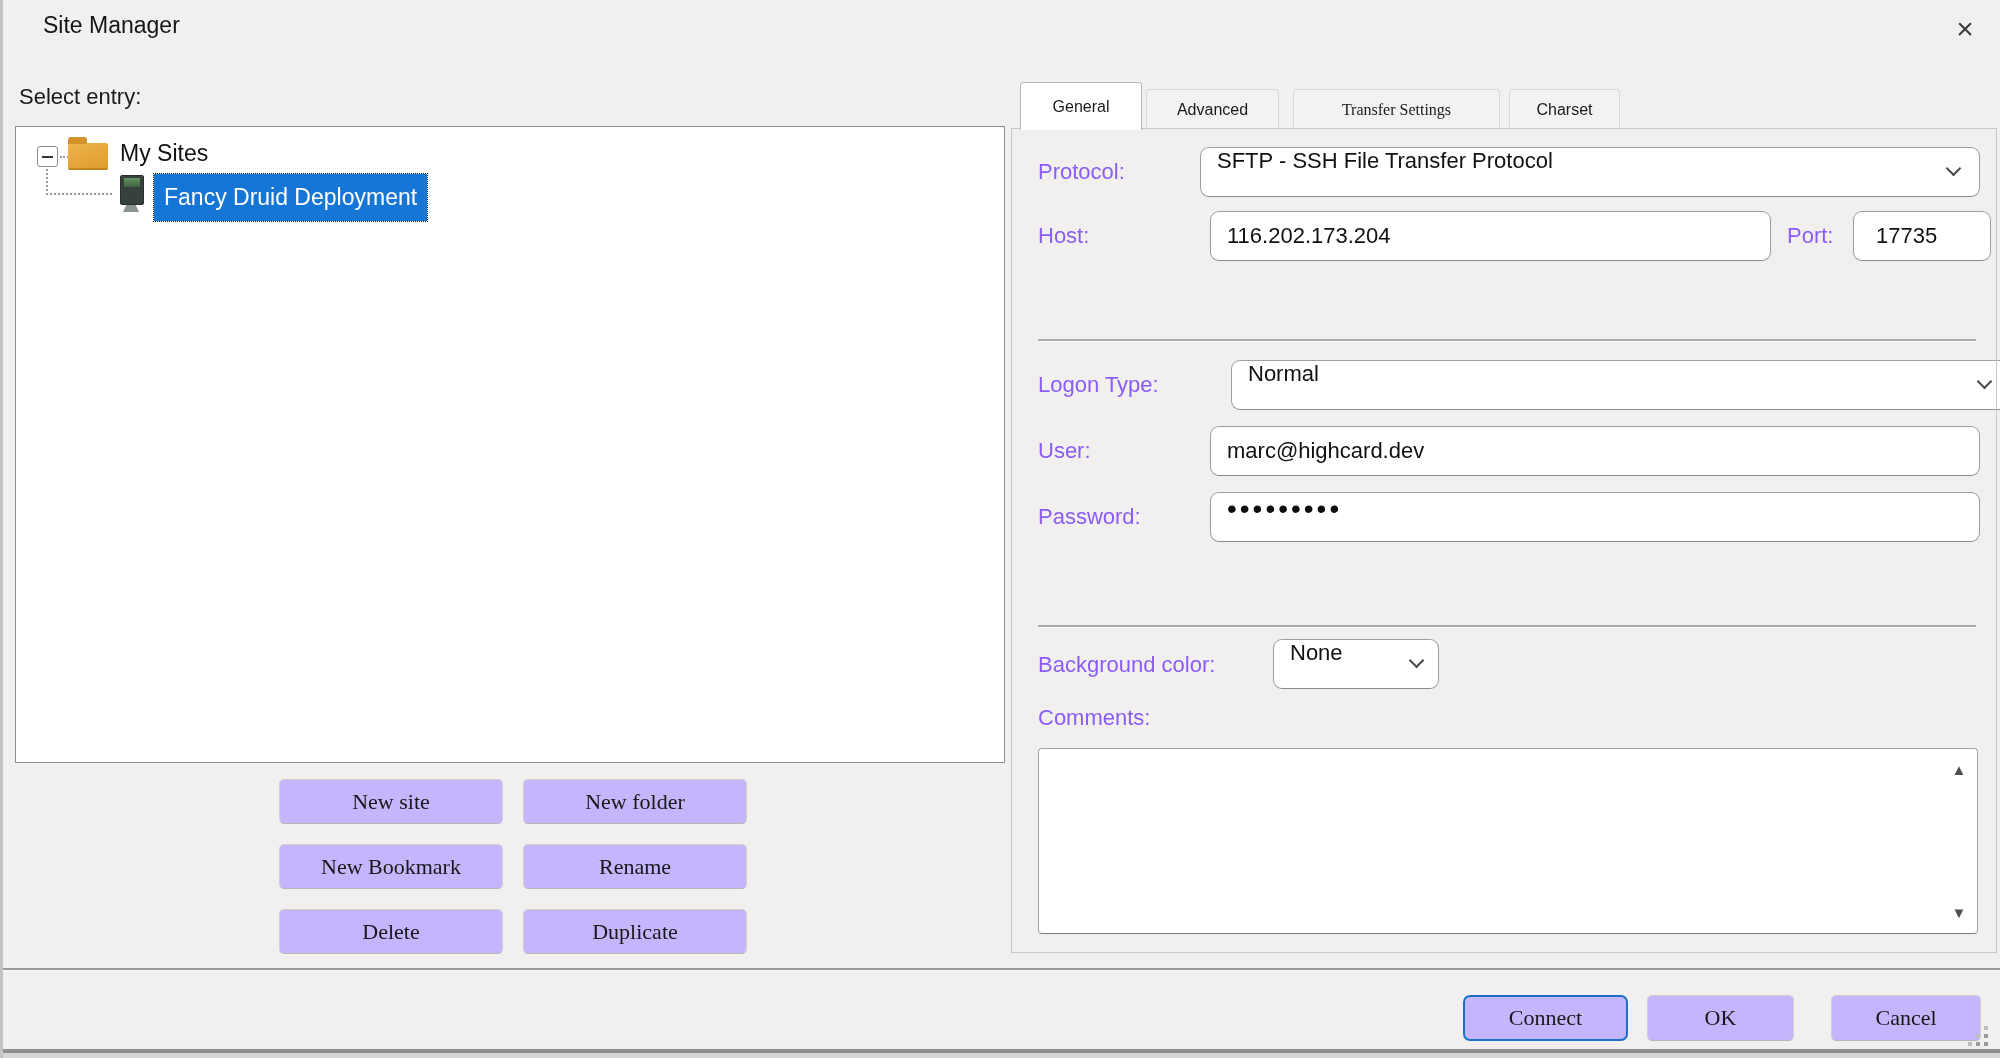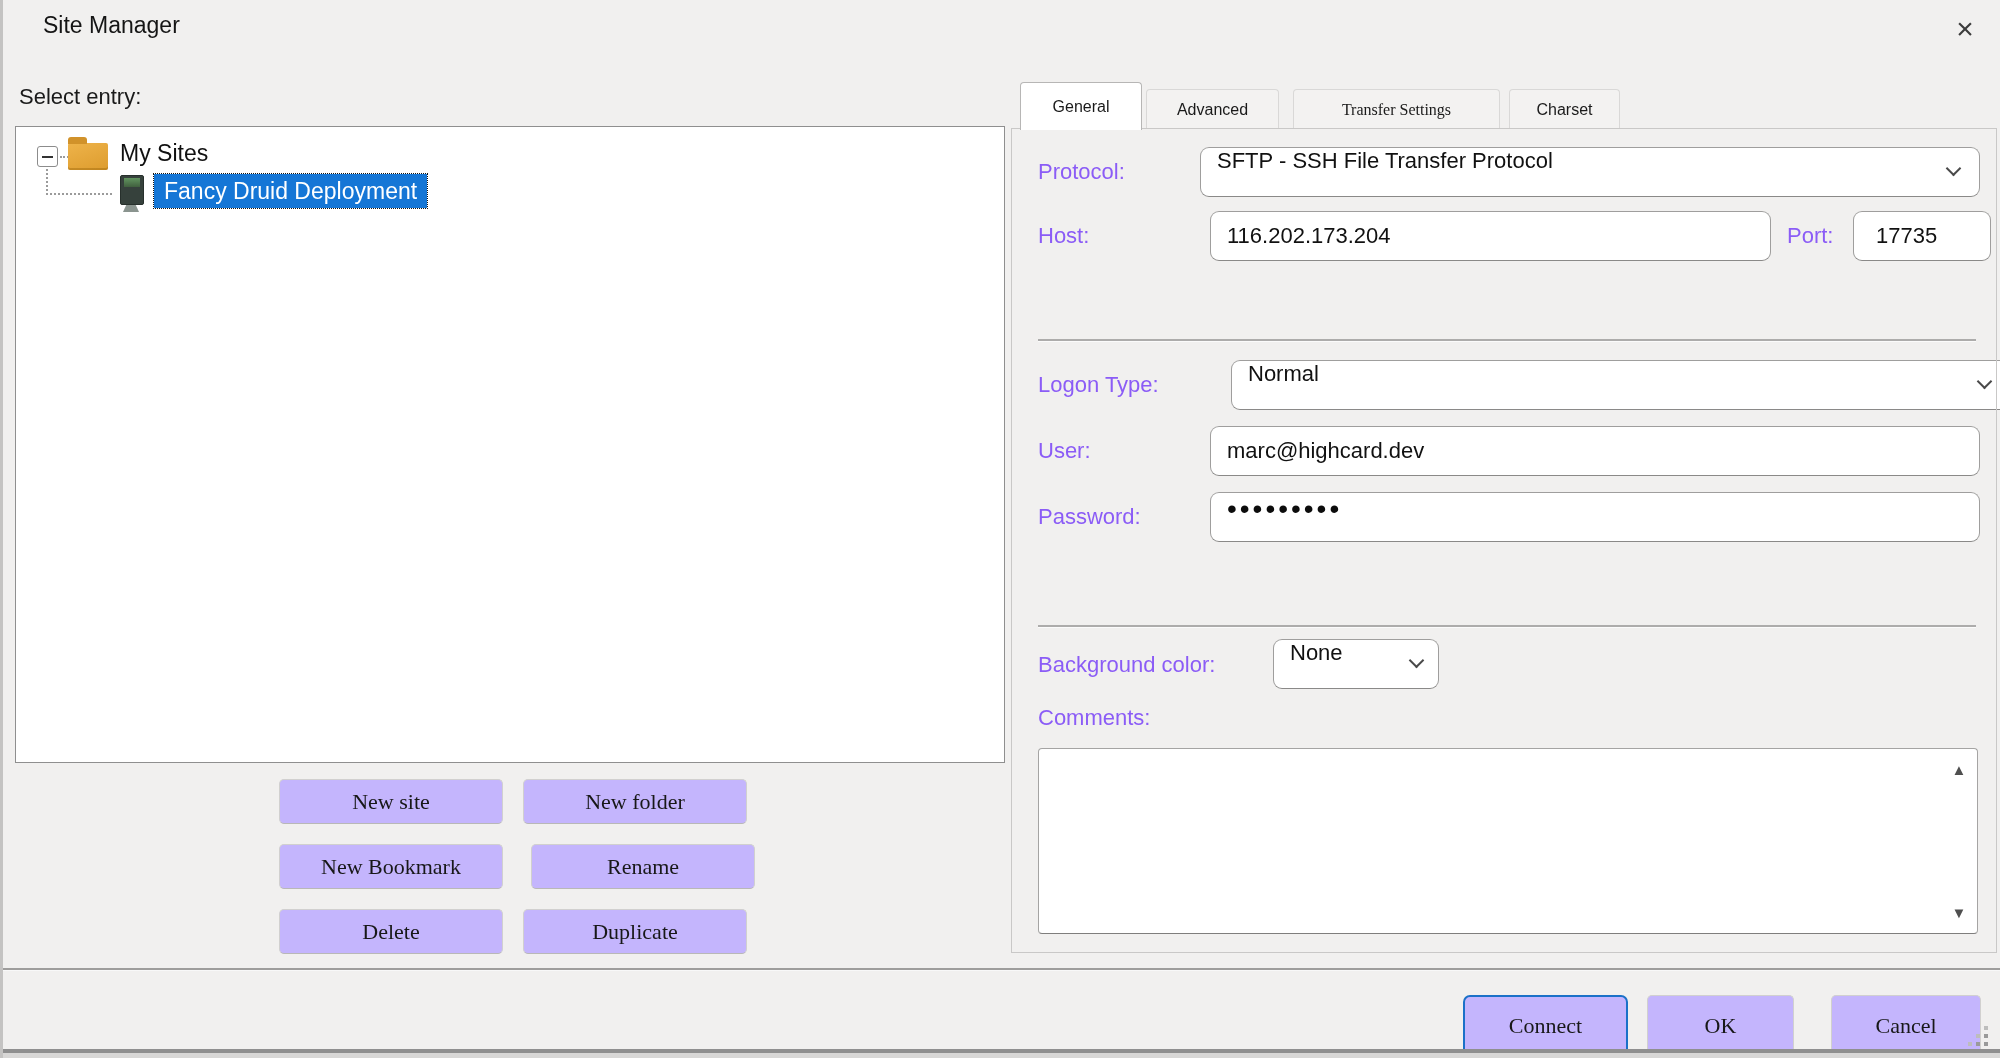--- a/index.html
+++ b/index.html
@@ -31,21 +31,21 @@
   .folder-icon::before { content:""; position:absolute; left:0; top:-6px; width:19px; height:7px;
                  background:#d1922a; border-radius:3px 3px 0 0; }
   .tree-root-label { position:absolute; left:104px; top:13px; font-size:23px; color:#111; }
 
   .server-icon { position:absolute; left:104px; top:48px; width:24px; height:30px;
                  background:#36413c; border:1px solid #27302c; border-radius:2px; }
   .server-icon::before { content:""; position:absolute; left:3px; top:2px; right:3px; height:9px;
                  background:linear-gradient(#61945f,#41603f); }
   .server-icon::after { content:""; position:absolute; left:2px; bottom:-8px; width:16px; height:7px;
                  background:#8a948f; clip-path:polygon(20% 0,80% 0,100% 100%,0 100%); }
-  .tree-sel { position:absolute; left:138px; top:47px; height:34px; display:flex; align-items:center;
+  .tree-sel { position:absolute; left:138px; top:47px; height:47px; display:flex; align-items:center;
               padding:0 10px; font-size:23px; color:#fff; outline:1px dotted #141414; }
 
   
   .btn { position:absolute; display:flex; align-items:center; justify-content:center;
          background:#c4b5fd; border:1px solid #d1d0cf; border-bottom-color:#b9b8b7;
          border-radius:5px; font-size:22px; color:#181818; cursor:default;font-family:Liberation Serif, serif; }
   .tb { width:224px; height:45px; }
 
   
   .tab { position:absolute; top:89px; height:40px; display:flex; align-items:center; justify-content:center;
@@ -71,21 +71,21 @@
   .comments-box { position:absolute; left:1035px; top:748px; width:940px; height:186px;
                   background:#fff; border:1px solid #a5a4a3; border-bottom-color:#7f7e7d; border-radius:4px; }
   .comments-box textarea { position:absolute; inset:4px 34px 4px 8px; border:none; outline:none;
                   resize:none; font:22px "Liberation Sans",sans-serif; background:transparent; }
   .scroll-arrow { position:absolute; right:8px; width:20px; font-size:15px; color:#4f4f4f; text-align:center; }
   .scroll-up { top:12px; } .scroll-down { bottom:12px; }
 
   
   .footer-sep { position:absolute; left:0; top:968px; width:2000px; height:2px;
                 background:#9e9d9c; box-shadow:0 1px 0 #f8f8f8; }
-  .fb { height:62px; top:995px; }
+  .fb { height:46px; top:995px; }
   .fb.connect { border:2px solid #1b71c8; border-radius:7px; }
   .bottom-edge  { position:absolute; left:0; top:1049px; width:2000px; height:4px; background:#8f8f8f; }
   .bottom-edge2 { position:absolute; left:0; top:1053px; width:2000px; height:5px; background:#d8d7d6; }
   .grip { position:absolute; right:12px; bottom:12px; width:4px; height:4px; background:#9a9a9a;
           box-shadow:-8px 0 #9a9a9a, 0 -8px #9a9a9a, -16px 0 #bdbdbd, 0 -16px #bdbdbd, -8px -8px #bdbdbd; }
 </style>
 </head>
 <body>
 
 <div class="screen">
@@ -102,21 +102,21 @@
     <div class="dot-h2"></div>
     <div class="folder-icon"></div>
     <div class="tree-root-label">My Sites</div>
     <div class="server-icon"></div>
     <div class="tree-sel" style="background:#1576d6;">Fancy Druid Deployment</div>
   </div>
 
   <div class="btn tb" style="left:276px; top:779px;">New site</div>
   <div class="btn tb" style="left:520px; top:779px;">New folder</div>
   <div class="btn tb" style="left:276px; top:844px;">New Bookmark</div>
-  <div class="btn tb" style="left:520px; top:844px;margin-left:8px;">Rename</div>
+  <div class="btn tb" style="left:520px; top:844px;">Rename</div>
   <div class="btn tb" style="left:276px; top:909px;">Delete</div>
   <div class="btn tb" style="left:520px; top:909px;">Duplicate</div>
 
   <div class="tab active" style="left:1017px; width:122px;">General</div>
   <div class="tab" style="left:1143px; width:133px;">Advanced</div>
   <div class="tab" style="left:1290px; width:207px;font-family:Liberation Serif, serif;">Transfer Settings</div>
   <div class="tab" style="left:1506px; width:111px;">Charset</div>
 
   <div class="tab-panel"></div>
 

